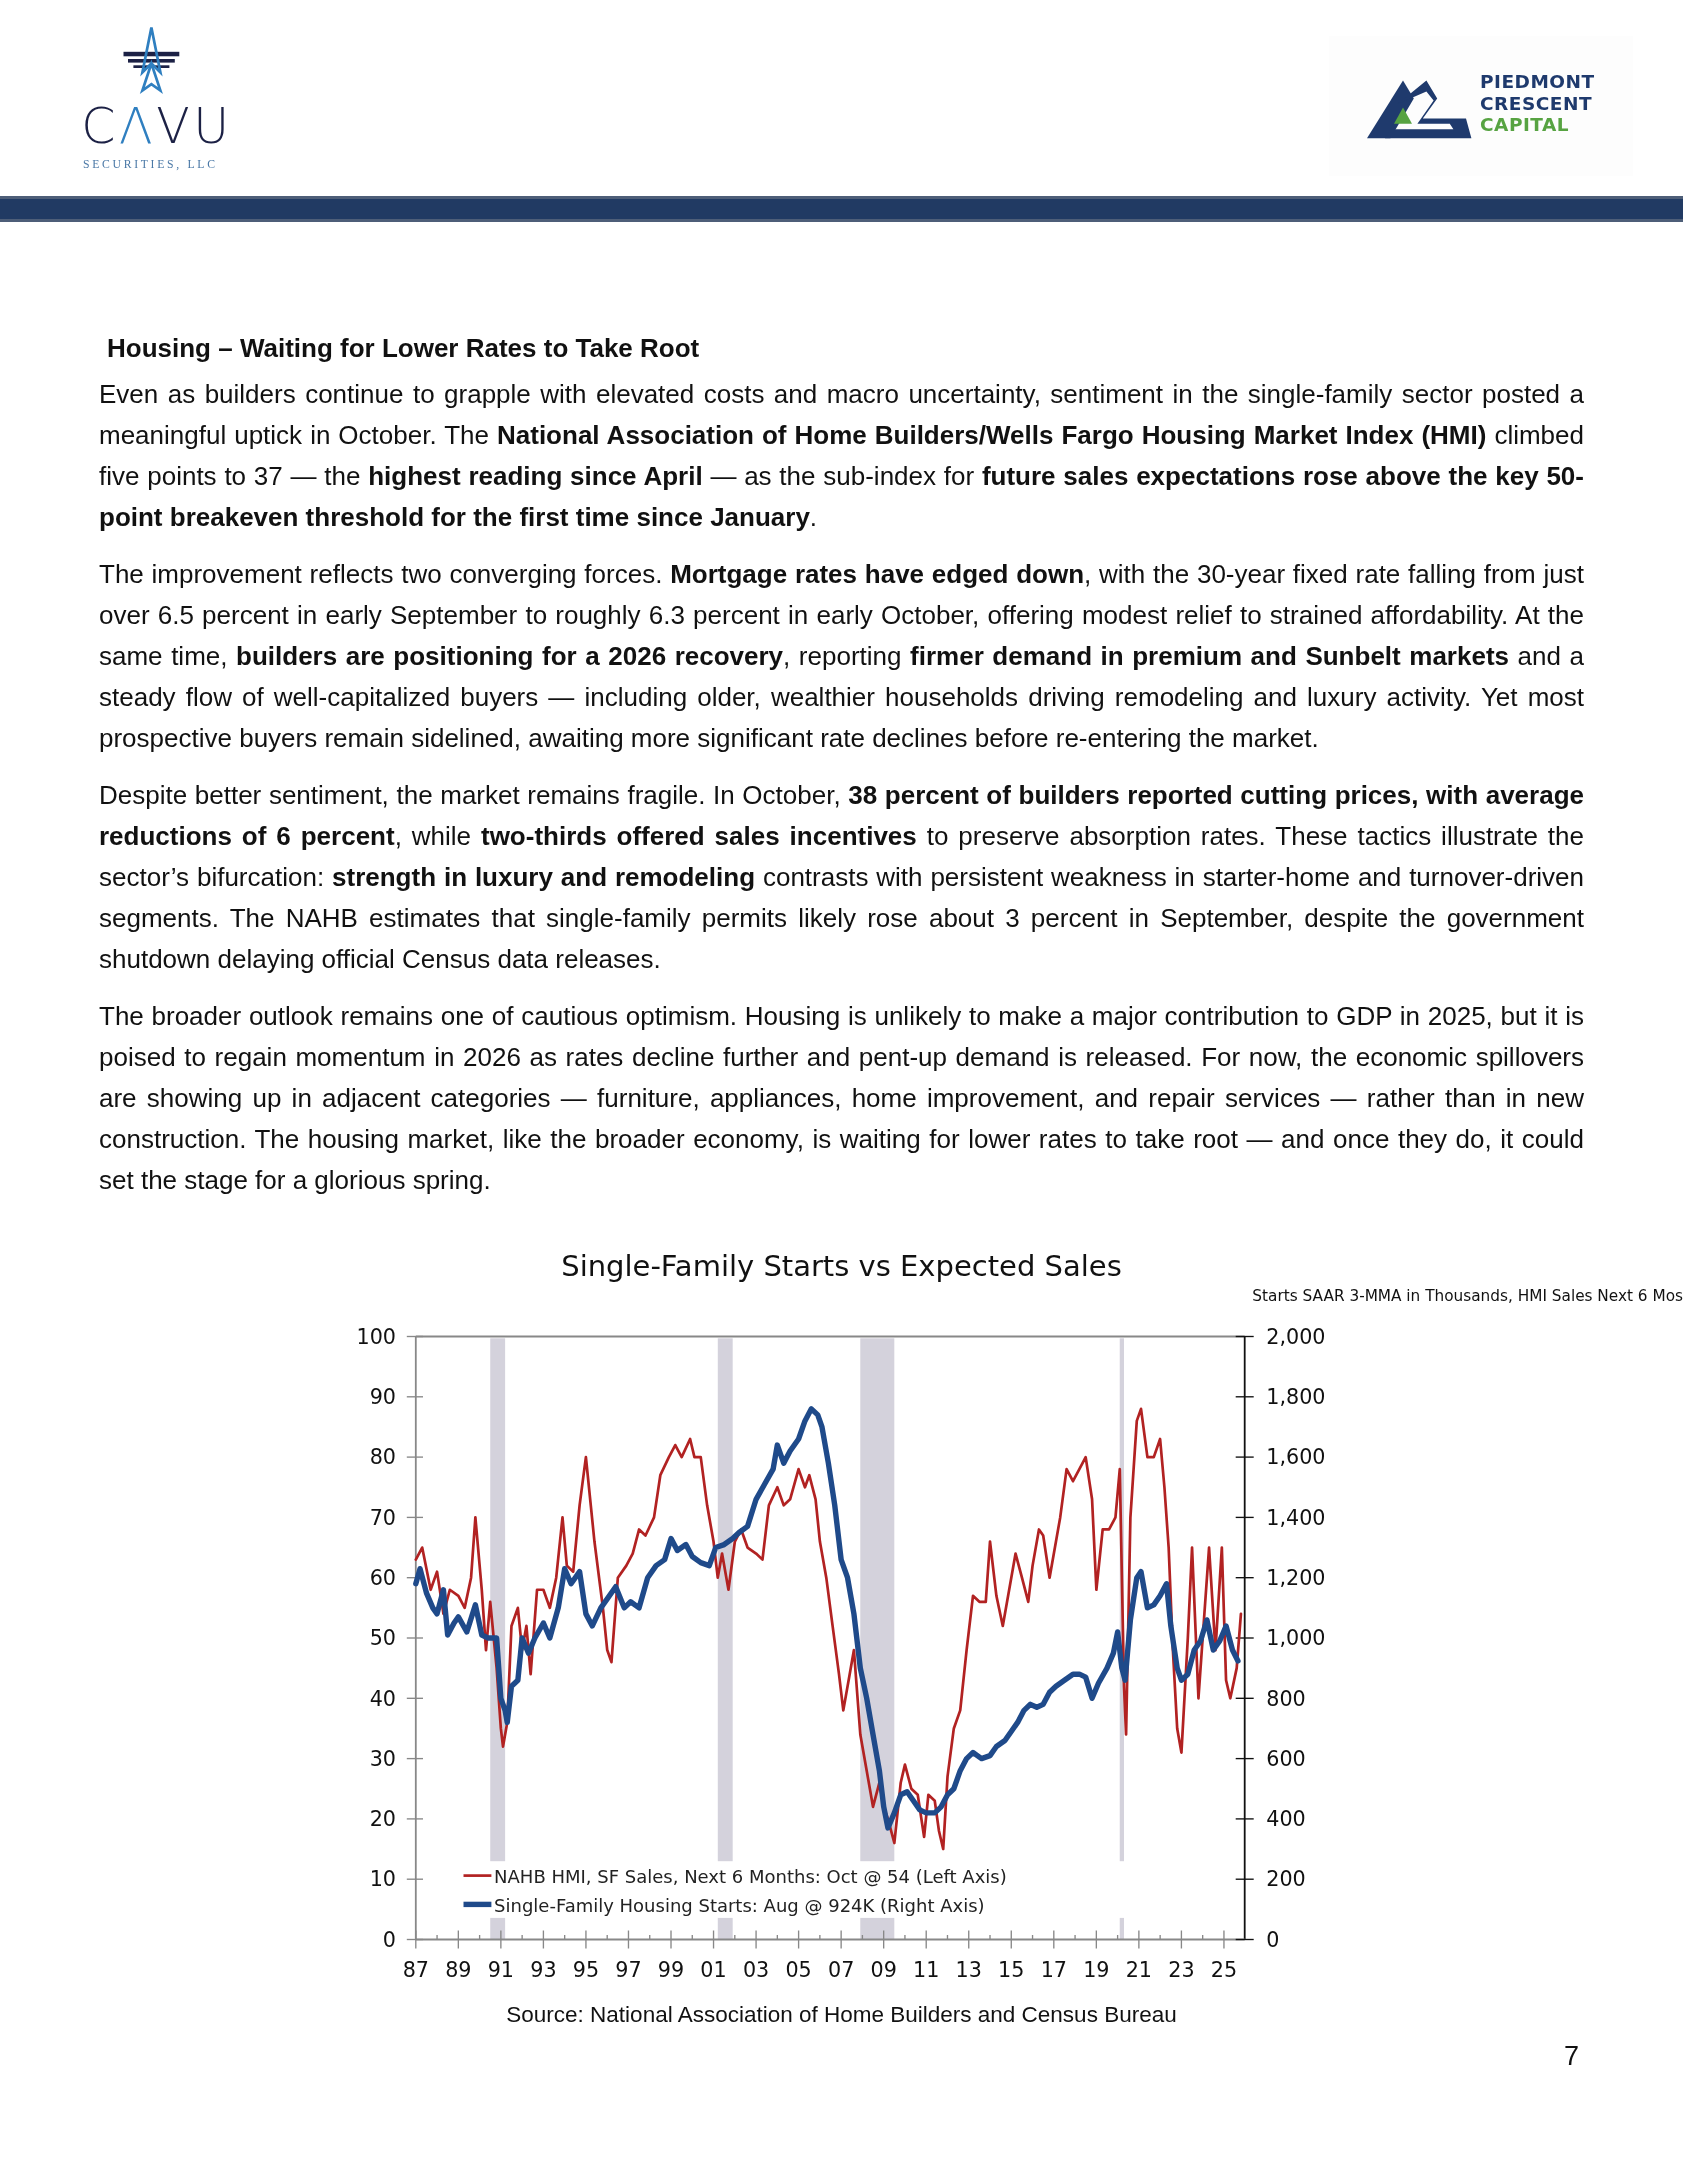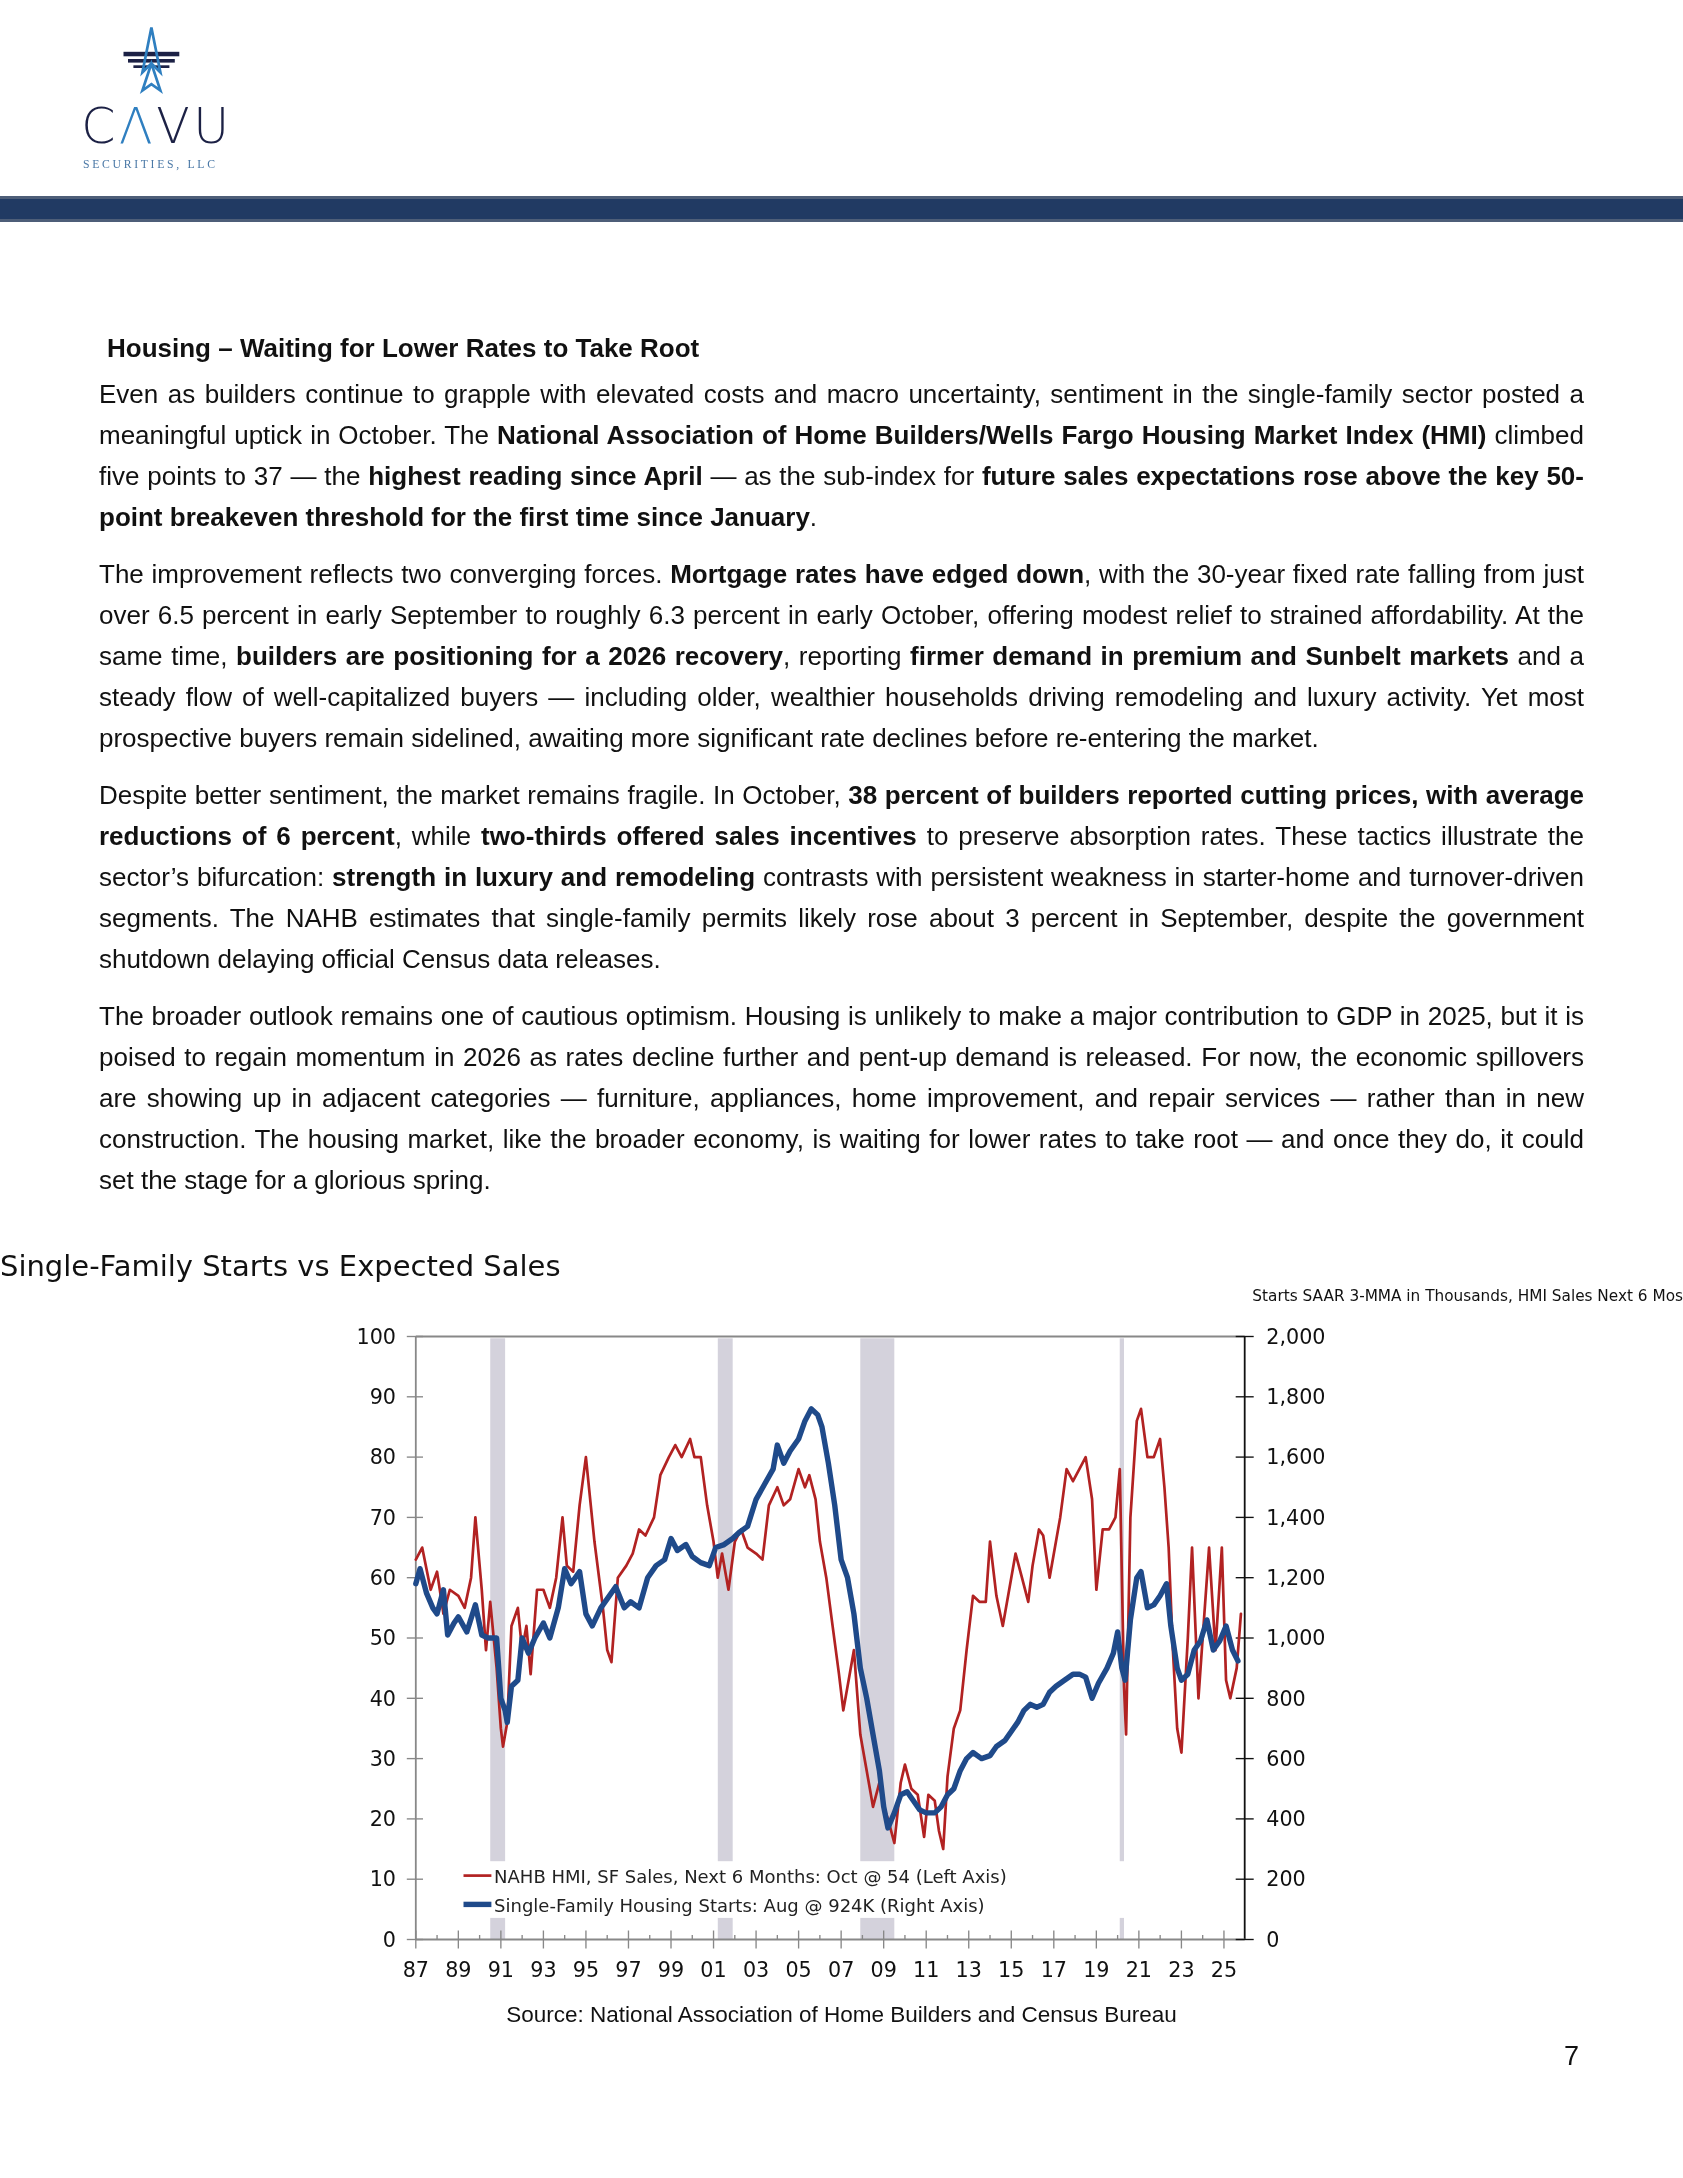--- a/index.html
+++ b/index.html
@@ -15,21 +15,21 @@
   .pcc-text .l1, .pcc-text .l2 { color:#1f3a6d; display:block; }
   .pcc-text .l3 { color:#57a342; display:block; }
   .band { position:absolute; left:0; top:196px; width:1683px; height:26px; background:#213a63; border-top:3.6px solid #4e5e78; border-bottom:3.6px solid #4e5e78; box-sizing:border-box; }
 
   .content { position:absolute; left:99px; top:322px; width:1485px; font-family:"Liberation Sans", sans-serif; font-size:26px; line-height:41px; color:#111; }
   .content h2 { margin:8px; font-size:26px; font-weight:bold; line-height:36px; }
   .content p { margin:0 0 16px 0; text-align:justify; }
   .content b { font-weight:bold; }
 
   .chart-wrap { position:absolute; left:0; top:1242px; width:1683px; height:774px; }
-  .chart-title { position:absolute; left:0; width:1683px; top:7.2px; text-align:left; font-family:"DejaVu Sans", sans-serif; font-size:29px; color:#111; }
+  .chart-title { position:absolute; left:0; width:1683px; top:7.2px; text-align:center; font-family:"DejaVu Sans", sans-serif; font-size:29px; color:#111; }
   .chart-sub { position:absolute; left:0; width:1683px; top:45px; text-align:right; font-family:"DejaVu Sans", sans-serif; font-size:15.3px; color:#111; }
   svg.chart { position:absolute; left:0; top:0; }
   .source { position:absolute; left:0; width:1683px; top:2002px; text-align:center; font-family:"Liberation Sans", sans-serif; font-weight:normal; font-size:22.5px; color:#111; }
   .page-num { position:absolute; left:1564px; top:2041px; font-family:"Liberation Sans", sans-serif; font-size:27px; color:#111; }
 </style>
 </head>
 <body>
 
 <div class="header">
   <div class="cavu-logo">
@@ -39,20 +39,32 @@
       <rect x="66" y="47" width="40" height="3" fill="#1c2145"></rect>
       <polygon points="86,5 96,55 86,45 76,55" fill="none" stroke="#2f7fc0" stroke-width="3"></polygon>
       <polygon points="86,45 76,75 86,68 96,75" fill="none" stroke="#2f7fc0" stroke-width="3"></polygon>
     </svg>
     <div class="cavu-word">
       <span><span>C</span><span class="a">Λ</span><span>V</span><span>U</span></span>
     </div>
     <div class="cavu-sub">SECURITIES, LLC</div>
   </div>
 
+  <div class="pcc-box">
+    <svg class="pcc-mark" viewBox="0 0 120 80">
+      <polygon points="0,78 40,14 52,34 26,78" fill="#1f3a6d"></polygon>
+      <polygon points="34,40 66,14 78,34 62,56 110,56 116,78 20,78 26,68 96,68 92,62 56,62 74,36 66,26" fill="#1f3a6d"></polygon>
+      <polygon points="30,62 40,44 50,62" fill="#57a342"></polygon>
+    </svg>
+    <div class="pcc-text">
+      <span class="l1">PIEDMONT</span>
+      <span class="l2">CRESCENT</span>
+      <span class="l3">CAPITAL</span>
+    </div>
+  </div>
   <div class="band"></div>
 </div>
 
 <div class="content">
   <h2>Housing – Waiting for Lower Rates to Take Root</h2>
   <p><span>Even as builders continue to grapple with elevated costs and macro uncertainty, sentiment in the single-family sector posted a meaningful uptick in October. The </span><b>National Association of Home Builders/Wells Fargo Housing Market Index (HMI)</b><span> climbed five points to 37 — the </span><b>highest reading since April</b><span> — as the sub-index for </span><b>future sales expectations rose above the key 50-point breakeven threshold for the first time since January</b><span>.</span></p>
   <p><span>The improvement reflects two converging forces. </span><b>Mortgage rates have edged down</b><span>, with the 30-year fixed rate falling from just over 6.5 percent in early September to roughly 6.3 percent in early October, offering modest relief to strained affordability. At the same time, </span><b>builders are positioning for a 2026 recovery</b><span>, reporting </span><b>firmer demand in premium and Sunbelt markets</b><span> and a steady flow of well-capitalized buyers — including older, wealthier households driving remodeling and luxury activity. Yet most prospective buyers remain sidelined, awaiting more significant rate declines before re-entering the market.</span></p>
   <p><span>Despite better sentiment, the market remains fragile. In October, </span><b>38 percent of builders reported cutting prices, with average reductions of 6 percent</b><span>, while </span><b>two-thirds offered sales incentives</b><span> to preserve absorption rates. These tactics illustrate the sector’s bifurcation: </span><b>strength in luxury and remodeling</b><span> contrasts with persistent weakness in starter-home and turnover-driven segments. The NAHB estimates that single-family permits likely rose about 3 percent in September, despite the government shutdown delaying official Census data releases.</span></p>
   <p><span>The broader outlook remains one of cautious optimism. Housing is unlikely to make a major contribution to GDP in 2025, but it is poised to regain momentum in 2026 as rates decline further and pent-up demand is released. For now, the economic spillovers are showing up in adjacent categories — furniture, appliances, home improvement, and repair services — rather than in new construction. The housing market, like the broader economy, is waiting for lower rates to take root — and once they do, it could set the stage for a glorious spring.</span></p>
 </div>

